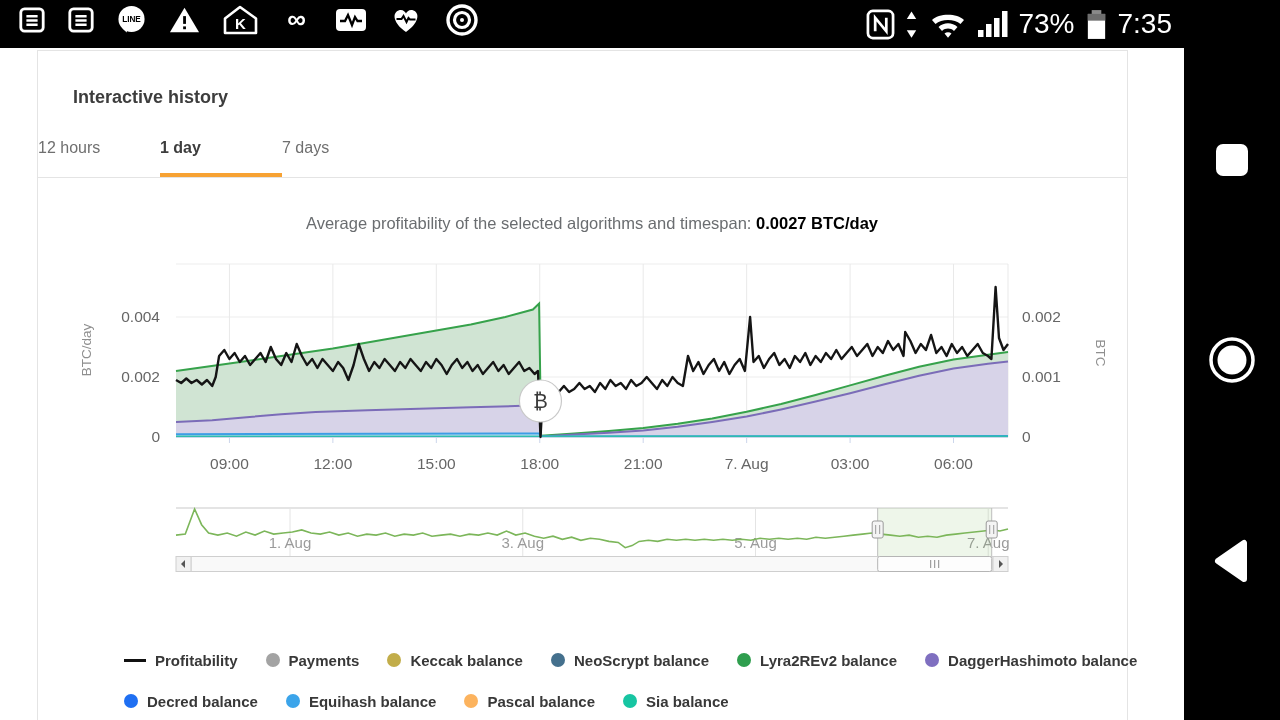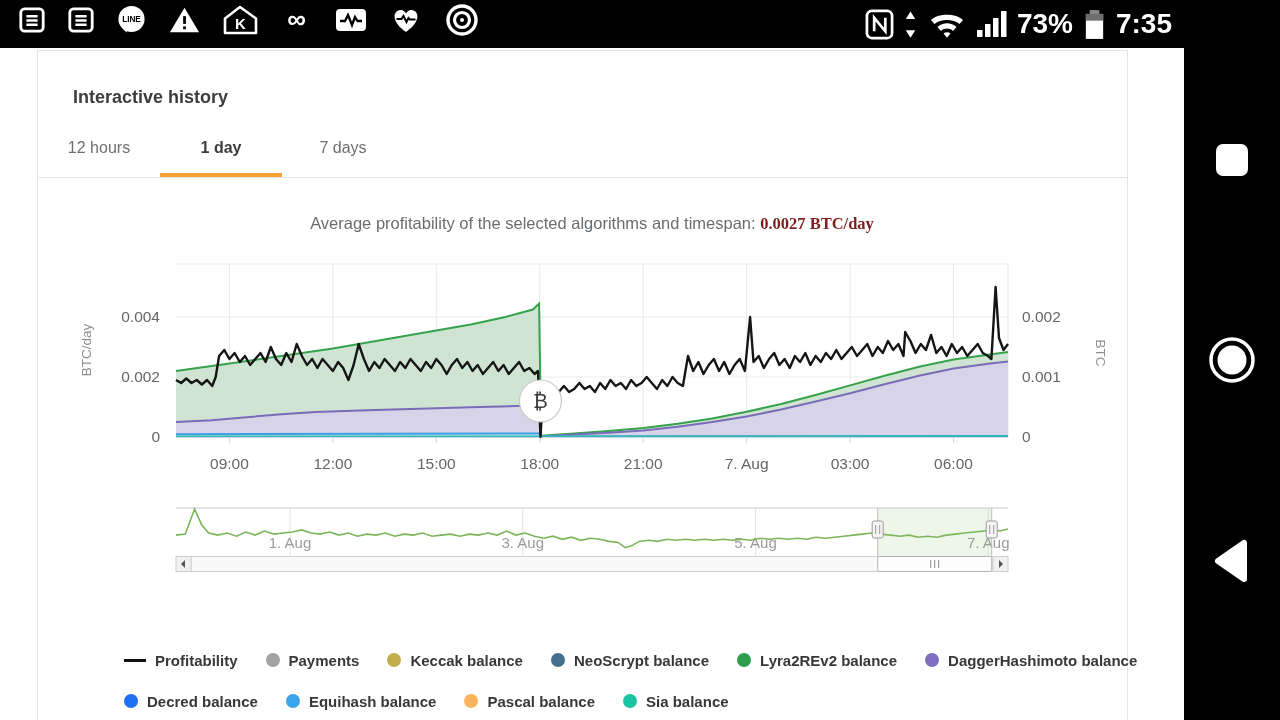--- a/index.html
+++ b/index.html
@@ -1,37 +1,37 @@
 <!DOCTYPE html>
 <html><head>
 <meta charset="utf-8">
 <style>
   html,body{margin:0;padding:0;}
   body{width:1280px;height:720px;background:#000;font-family:"Liberation Sans",sans-serif;}
   .screen{position:relative;width:1280px;height:720px;overflow:hidden;background:#fff;}
   
   .statusbar{position:absolute;top:0;left:0;width:1280px;height:48px;background:#000;z-index:6;}
   .sb-left{position:absolute;left:18px;top:0;height:40px;display:flex;align-items:center;gap:21px;}
-  .sb-right{position:absolute;right:108px;top:0;height:48px;display:flex;align-items:center;gap:9px;color:#fff;font-size:28px;font-weight:bold;}
+  .sb-right{position:absolute;right:108px;top:0;height:48px;display:flex;align-items:center;gap:9px;color:#fff;font-size:28px;}
   .sb-ic{display:flex;align-items:center;}
   
   .navstrip{position:absolute;top:0;right:0;width:96px;height:720px;background:#000;z-index:5;}
   .navbtn{position:absolute;left:50%;transform:translateX(-50%);cursor:pointer;}
   
   .content{position:absolute;top:48px;left:0;width:1184px;height:672px;background:#fff;}
   .card{position:absolute;top:2px;left:37px;width:1091px;height:670px;background:#fff;border:1px solid #e4e4e4;border-bottom:none;box-sizing:border-box;}
   .heading{position:absolute;top:36px;left:35px;font-size:18px;font-weight:bold;color:#3d3d3d;}
   .tabs{position:absolute;top:70px;left:0;height:56px;display:flex;}
-  .tab{width:122px;height:56px;line-height:54px;text-align:center;font-size:16px;color:#6f6f6f;position:relative;cursor:pointer;}
+  .tab{width:122px;height:56px;line-height:54px;font-size:16px;color:#6f6f6f;position:relative;cursor:pointer;}
   .tab.active{color:#3d3d3d;font-weight:bold;}
   .tab .underline{display:none;}
   .tab.active .underline{display:block;position:absolute;left:0;right:0;bottom:0;height:4px;}
   .divider{position:absolute;top:126px;left:0;right:0;height:1px;background:#e4e4e4;}
   .chart-title{position:absolute;top:166px;left:0;width:1184px;text-align:center;font-size:16.5px;color:#6a6d70;}
-  .chart-title b{color:#7f1d1d;font-family:Liberation Serif, serif;}
+  .chart-title b{color:#000000;}
   .csvg{position:absolute;left:0;}
   #main-chart-svg{top:202px;}
   #navigator-svg{top:452px;}
   #scrollbar-svg{top:508px;}
   svg text{font-family:"Liberation Sans",sans-serif;}
   
   .legend{position:absolute;left:124px;top:566px;width:1040px;margin-top:36px;}
   .lrow{display:flex;align-items:center;gap:28px;height:20px;margin-bottom:21px;}
   .litem{display:flex;align-items:center;gap:9px;font-size:15px;font-weight:bold;color:#383838;cursor:pointer;white-space:nowrap;}
   .swatch{width:14px;height:14px;border-radius:50%;flex:0 0 auto;}

